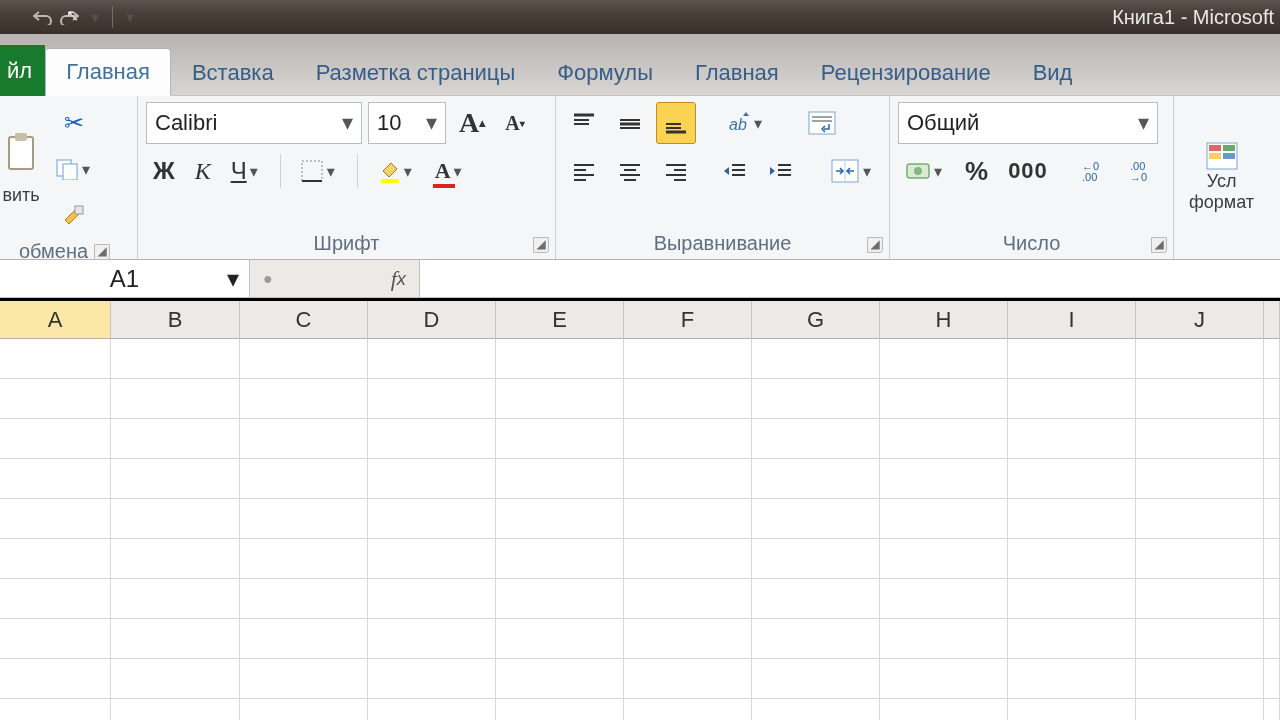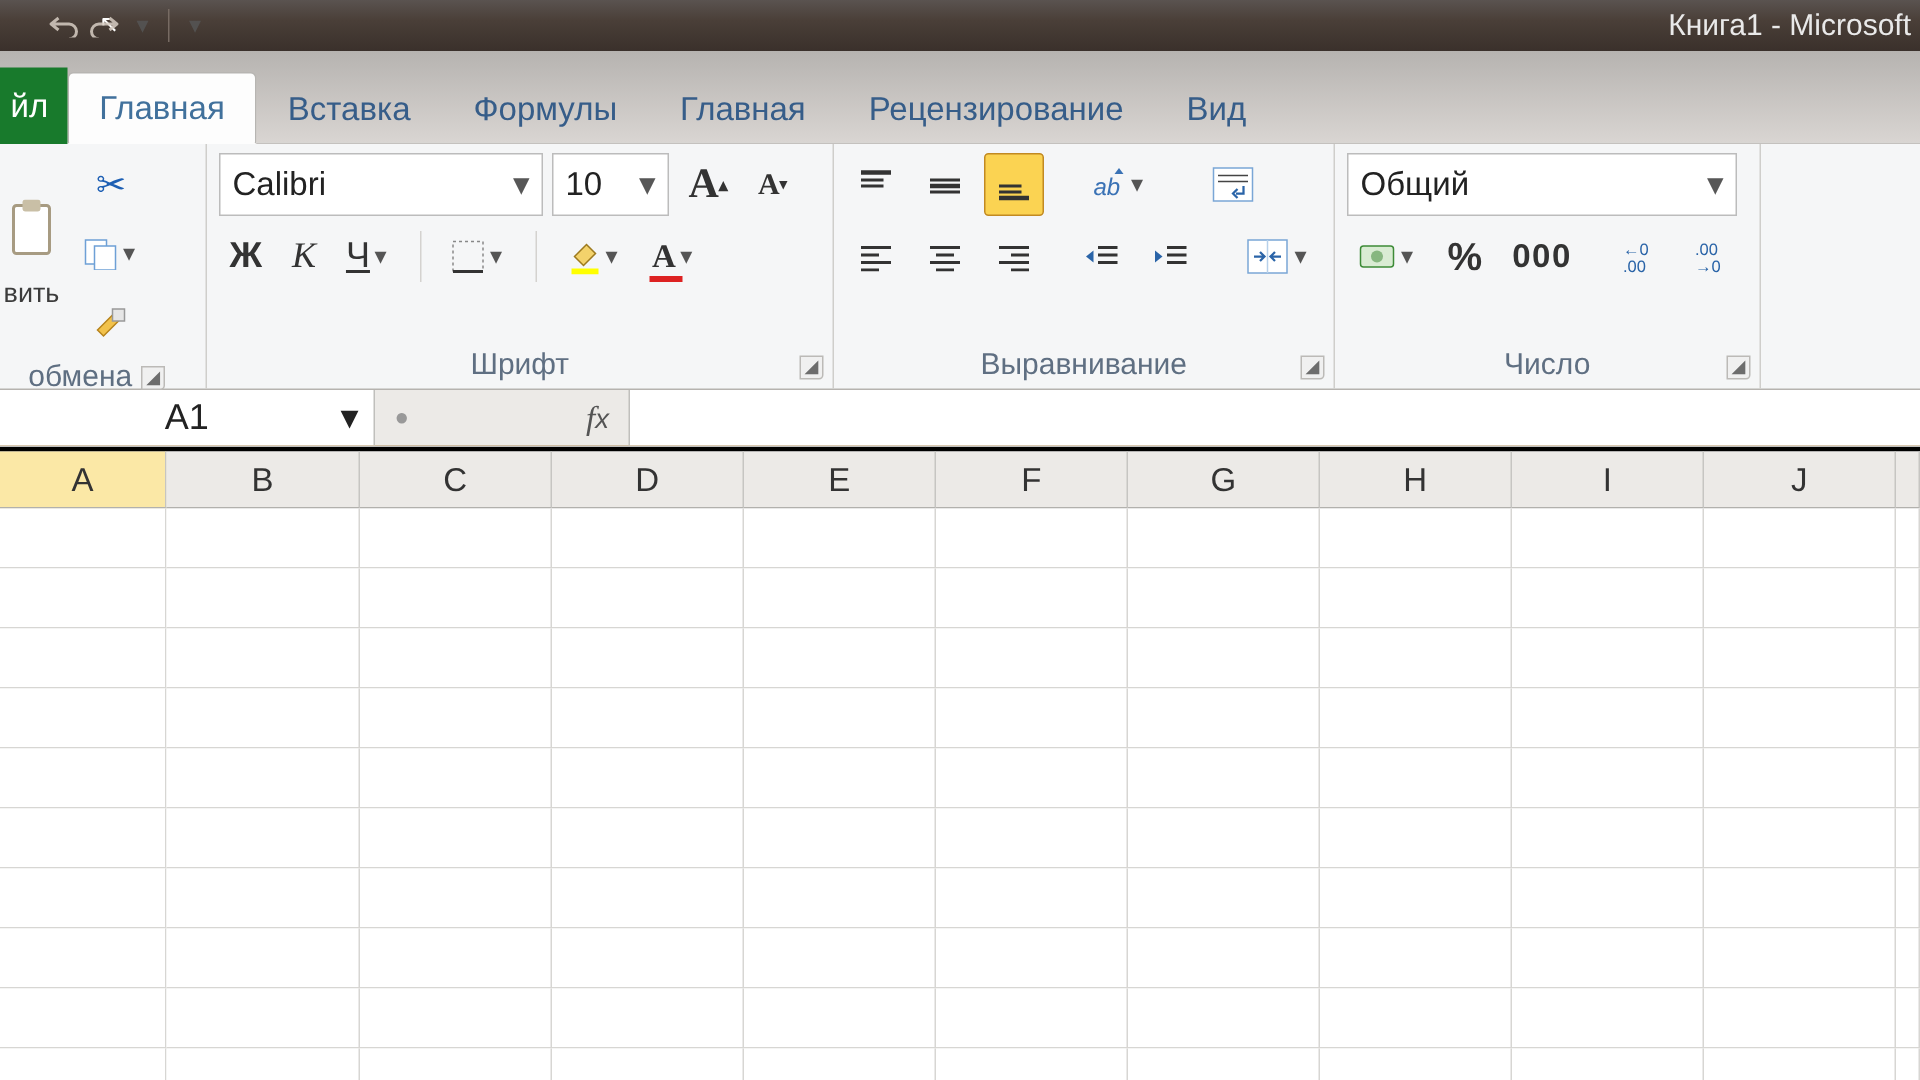--- a/index.html
+++ b/index.html
@@ -67,21 +67,21 @@
   .combo {
     height:42px; border:1px solid #bcbcbc; background:#fff; display:flex; align-items:center;
     padding:0 8px; font-size:22px; color:#222;
   }
   .combo .arrow { margin-left:auto; color:#575757; }
   .bigbtn { display:flex; flex-direction:column; align-items:center; font-size:18px; color:#3c3c3c; padding:4px 6px; height:100%; justify-content:center; border:1px solid transparent; border-radius:3px;}
   .icon { display:inline-flex; align-items:center; justify-content:center; }
   .small { font-size:18px; }
 
   
-  .fxbar { height:38px; display:flex; align-items:stretch; border-bottom:1px solid #c0bfbc; background:#a16207;}
+  .fxbar { height:38px; display:flex; align-items:stretch; border-bottom:1px solid #c0bfbc; background:#000000;}
   .namebox { width:250px; display:flex; align-items:center; justify-content:center; gap:30px; font-size:24px; color:#222; border-right:1px solid #c0bfbc; position:relative; background:#fff;}
   .namebox .arrow{ position:absolute; right:10px;}
   .btns { width:170px; display:flex; align-items:center; border-right:1px solid #c0bfbc; background:#eceae7; gap:4px; padding:0 6px;}
   .fxinput { flex:1; background:#fff;}
 
   
   .grid { position:relative;}
   .colheaders { display:flex; height:38px;}
   .ch {
     border-right:1px solid #c6c5c2; border-bottom:1px solid #b2b1ad; background:#eceae7;
@@ -112,20 +112,21 @@
   <div class="btn dd">▾</div>
   <div class="sep"></div>
   <div class="btn dd">▾</div>
   <div class="title">Книга1 - Microsoft</div>
 </div>
 
 <div class="tabs">
   <div class="tab file">йл</div>
   <div class="tab active">Главная</div>
   <div class="tab">Вставка</div>
+  <div class="tab">Разметка страницы</div>
   <div class="tab">Формулы</div>
   <div class="tab">Главная</div>
   <div class="tab">Рецензирование</div>
   <div class="tab">Вид</div>
 </div>
 
 <div class="ribbon">
 
   <div class="group" style="width:138px;padding-left:0;">
     <div class="rows">
@@ -396,20 +397,37 @@
           </div>
       </div>
     </div>
     <div class="caption">
         <span>Число</span>
         <span class="launcher" style="position:absolute;right:6px;bottom:6px;">◢</span>
       </div>
   </div>
 
   <div class="group" style="flex:1;border-right:none;">
+    <div class="rows">
+        <div class="row" style="height:100%;">
+      <div class="bigbtn">
+        <span class="icon">
+              <svg width="34" height="30">
+                <rect x="2" y="2" width="30" height="26" fill="#fff" stroke="#7aa6d6"></rect>
+                <rect x="4" y="4" width="12" height="6" fill="#d66"></rect>
+                <rect x="18" y="4" width="12" height="6" fill="#6a6"></rect>
+                <rect x="4" y="12" width="12" height="6" fill="#fc6"></rect>
+                <rect x="18" y="12" width="12" height="6" fill="#69c"></rect>
+              </svg>
+            </span>
+        <span class="small">Усл</span>
+        <span class="small">формат</span>
+      </div>
+    </div>
+      </div>
     <div class="caption"></div>
   </div>
 
 </div>
 
 <div class="fxbar">
   <div class="namebox">
     <span>A1</span>
     <span class="arrow">▾</span>
   </div>

